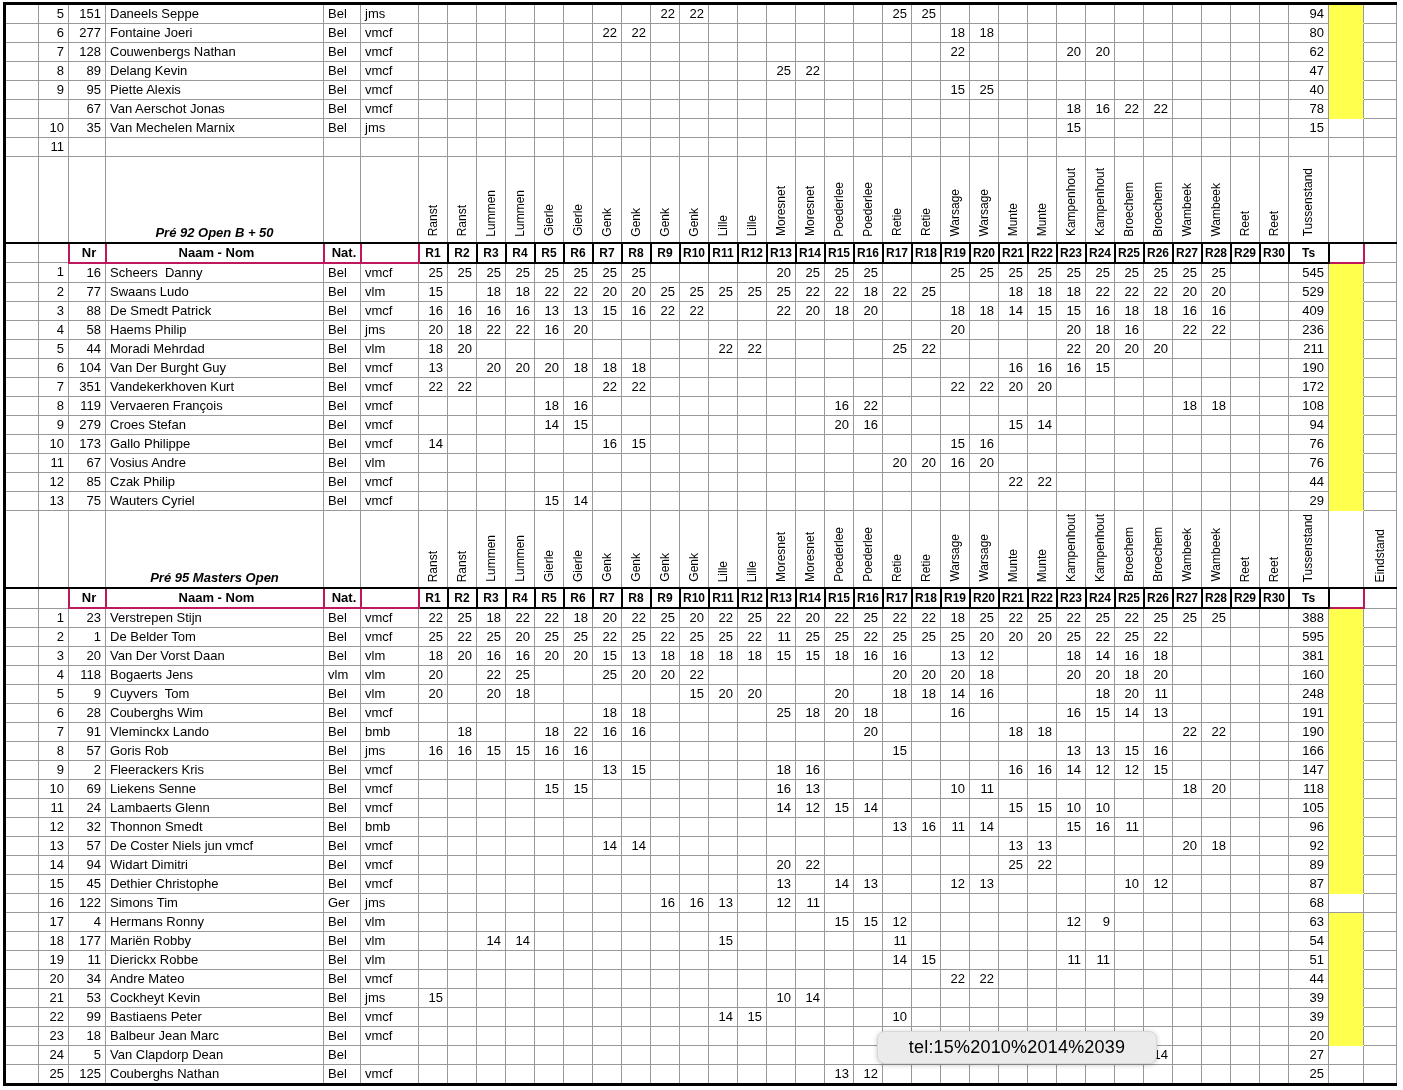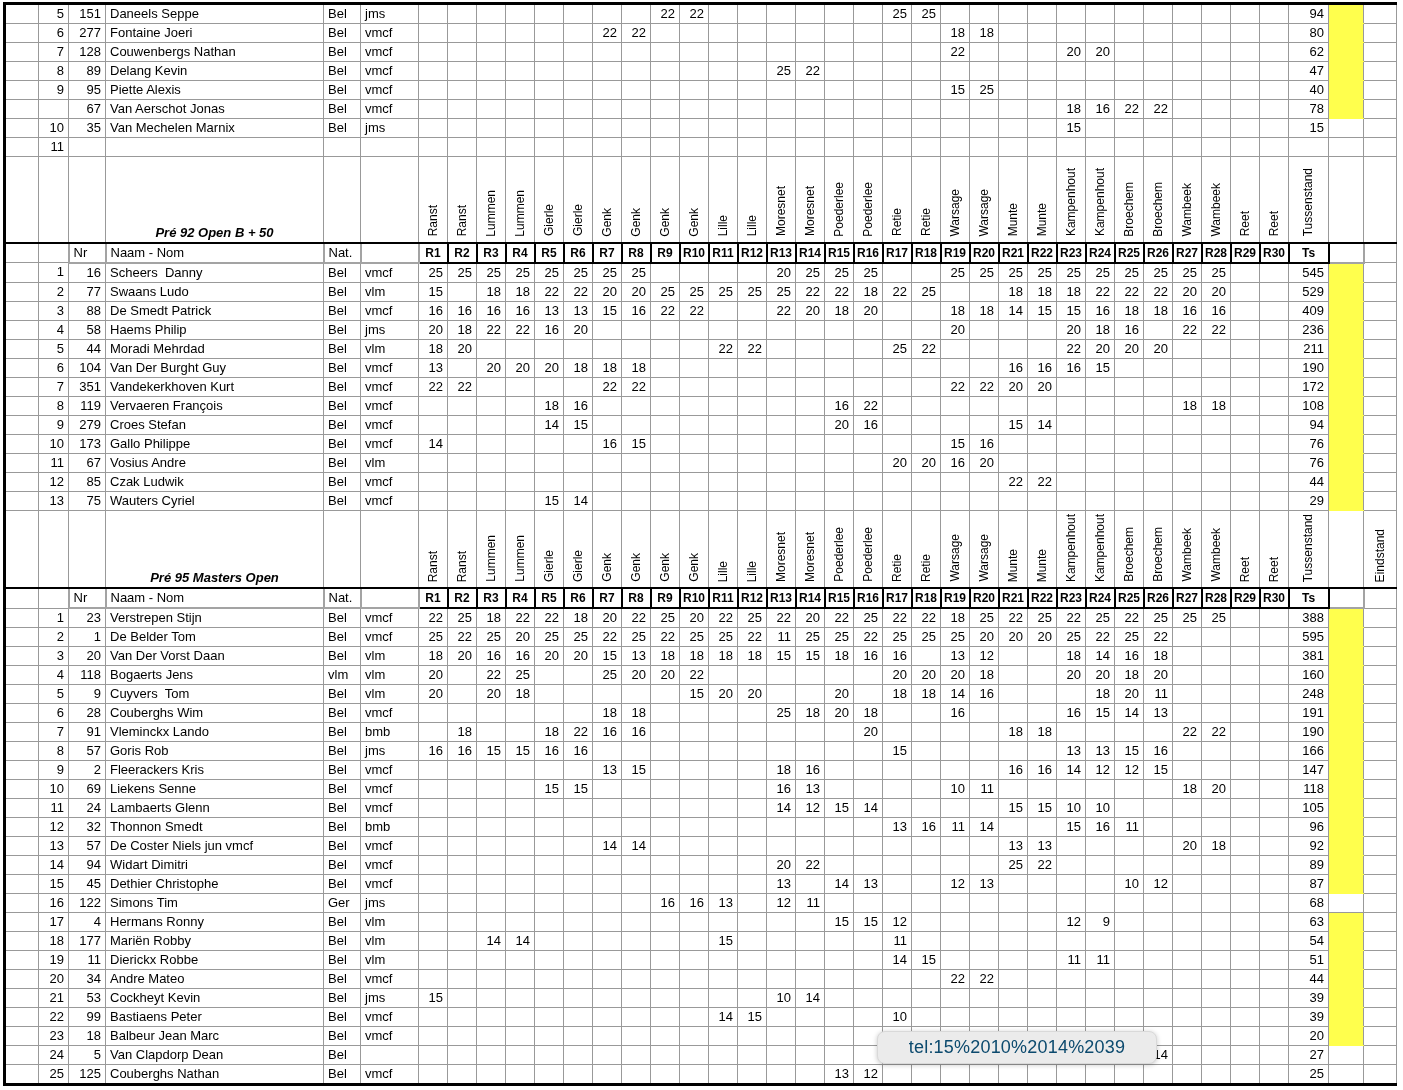--- a/index.html
+++ b/index.html
@@ -4,32 +4,32 @@
 <style>
   html,body{margin:0;padding:0;background:#fff;}
   #page{position:relative;width:1403px;height:1090px;background:#fff;overflow:hidden;
         font-family:"Liberation Sans","DejaVu Sans",sans-serif;color:#000;}
   table.tbl{position:absolute;left:3px;top:2px;border-collapse:collapse;table-layout:fixed;
             border-left:3px solid #000;border-top:3px solid #000;border-bottom:3px solid #000;}
   .tbl td{border:1px solid #999;height:18px;padding:0;font-size:13px;line-height:18px;
           overflow:hidden;white-space:nowrap;}
   td.num{text-align:right;padding-right:4px;}
   td.txt{text-align:left;padding-left:4px;white-space:pre;}
-  td.hdr{border:2px solid #a3a3a3;font-weight:normal;}
+  td.hdr{border:2px solid #be185d;font-weight:bold;text-align:center;}
   td.rhdr{border:2px solid #000;font-weight:bold;text-align:center;font-size:12px;}
   tr.venues td{border-bottom:2px solid #000;vertical-align:bottom;text-align:center;}
   .vrot{display:inline-block;writing-mode:vertical-rl;transform:rotate(180deg);
         font-size:12px;line-height:1.05;padding:0 0 2px 0;white-space:nowrap;}
   .sec-title{font-weight:bold;font-style:italic;font-size:20px;text-align:left;
              padding:0 0 5px 8px;white-space:pre;line-height:1;}
   td.hl-on{border-top-color:#FFFF4D;border-bottom-color:#FFFF4D;}
   #tooltip{position:absolute;left:877px;top:1031px;width:278px;height:31px;
            background:#ebebeb;border:1px solid #d9d9d9;border-radius:8px;
            box-shadow:0 1px 5px rgba(0,0,0,0.22);display:flex;align-items:center;
-           justify-content:center;font-size:18px;color:#0c4a6e;z-index:9;letter-spacing:0.2px;}
+           justify-content:center;font-size:18px;color:#000000;z-index:9;letter-spacing:0.2px;}
 </style>
 </head>
 <body>
 
 <div id="page">
   <table class="tbl">
     <colgroup id="cols">
         <col style="width: 34px;">
         <col style="width: 30px;">
         <col style="width: 37px;">
@@ -931,21 +931,21 @@
           <td class="num"></td>
           <td class="num"></td>
           <td class="num">76</td>
           <td class="hl-on" style="background: rgb(255, 255, 77);"></td>
           <td></td>
         </tr>
         <tr>
           <td></td>
           <td class="num">12</td>
           <td class="num">85</td>
-          <td class="txt">Czak Ludwik</td>
+          <td class="txt">Czak Philip</td>
           <td class="txt">Bel</td>
           <td class="txt">vmcf</td>
           <td class="num"></td>
           <td class="num"></td>
           <td class="num"></td>
           <td class="num"></td>
           <td class="num"></td>
           <td class="num"></td>
           <td class="num"></td>
           <td class="num"></td>

